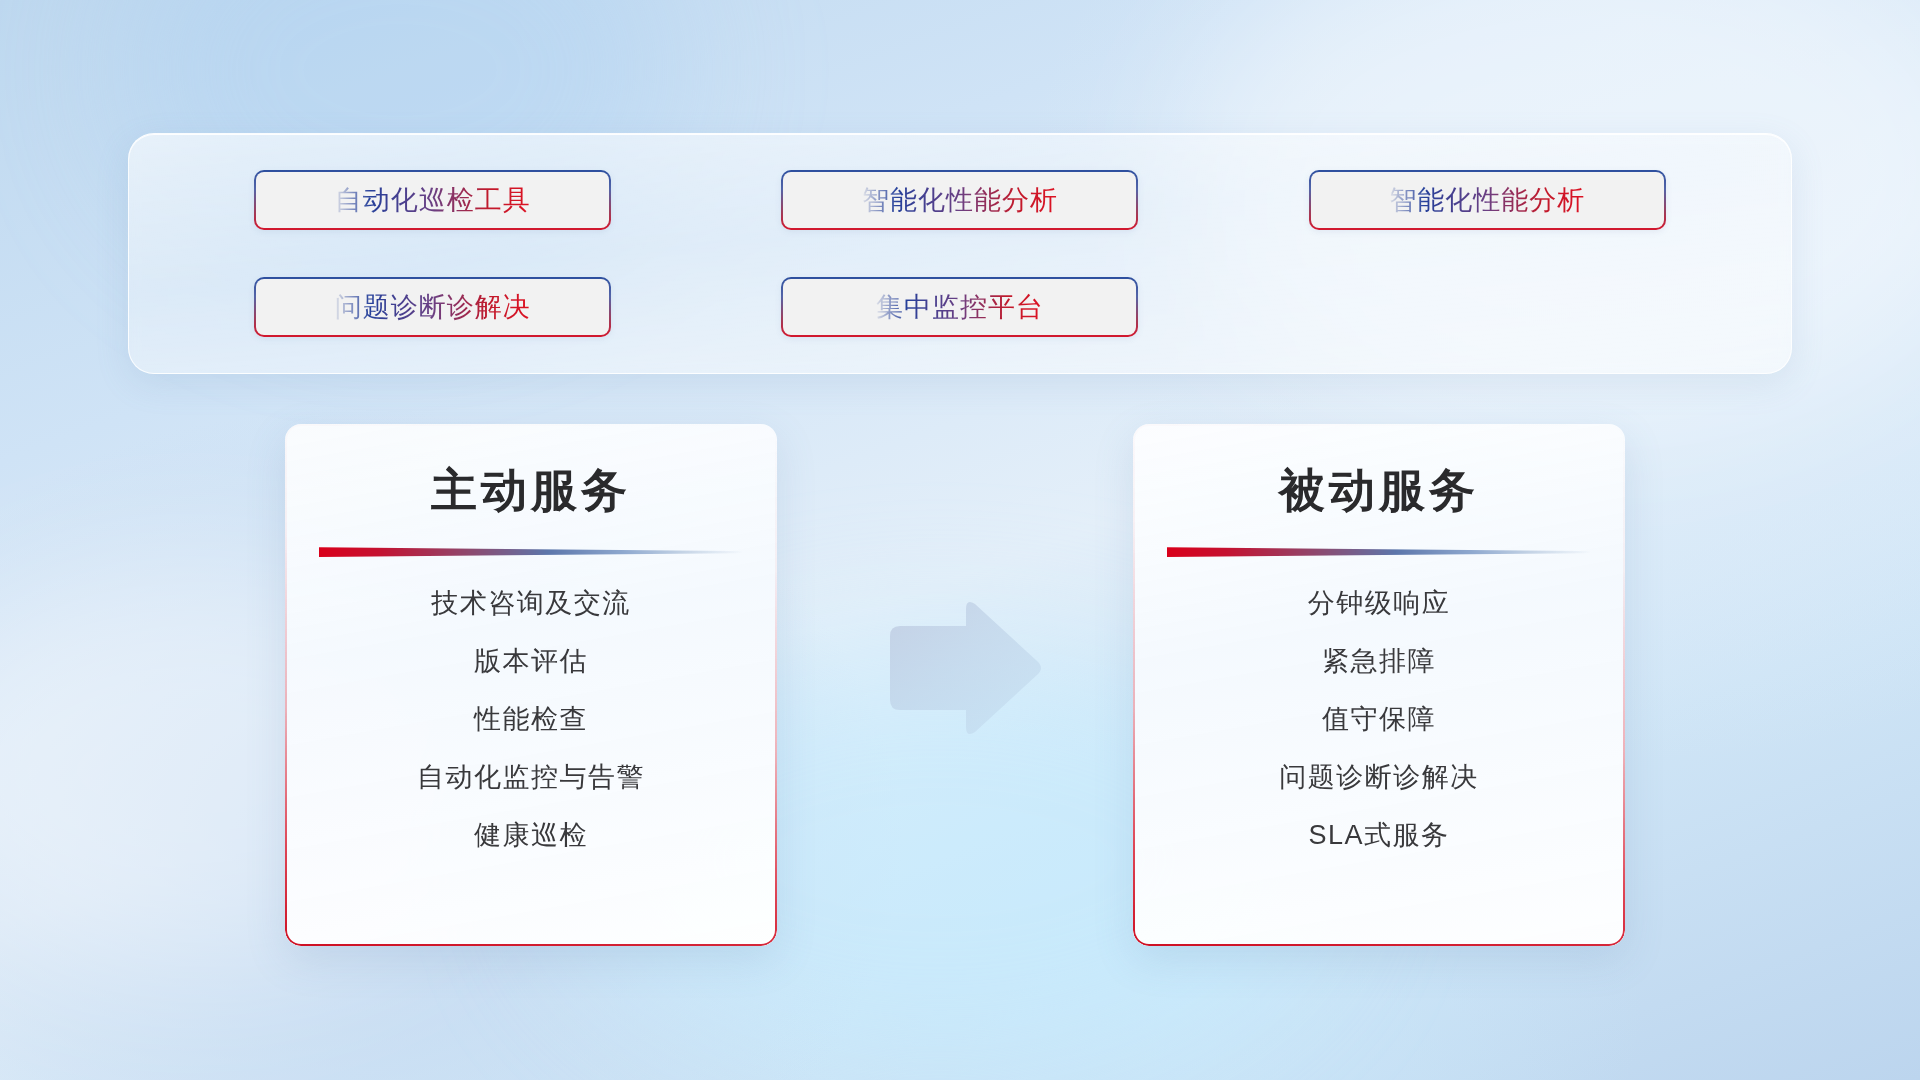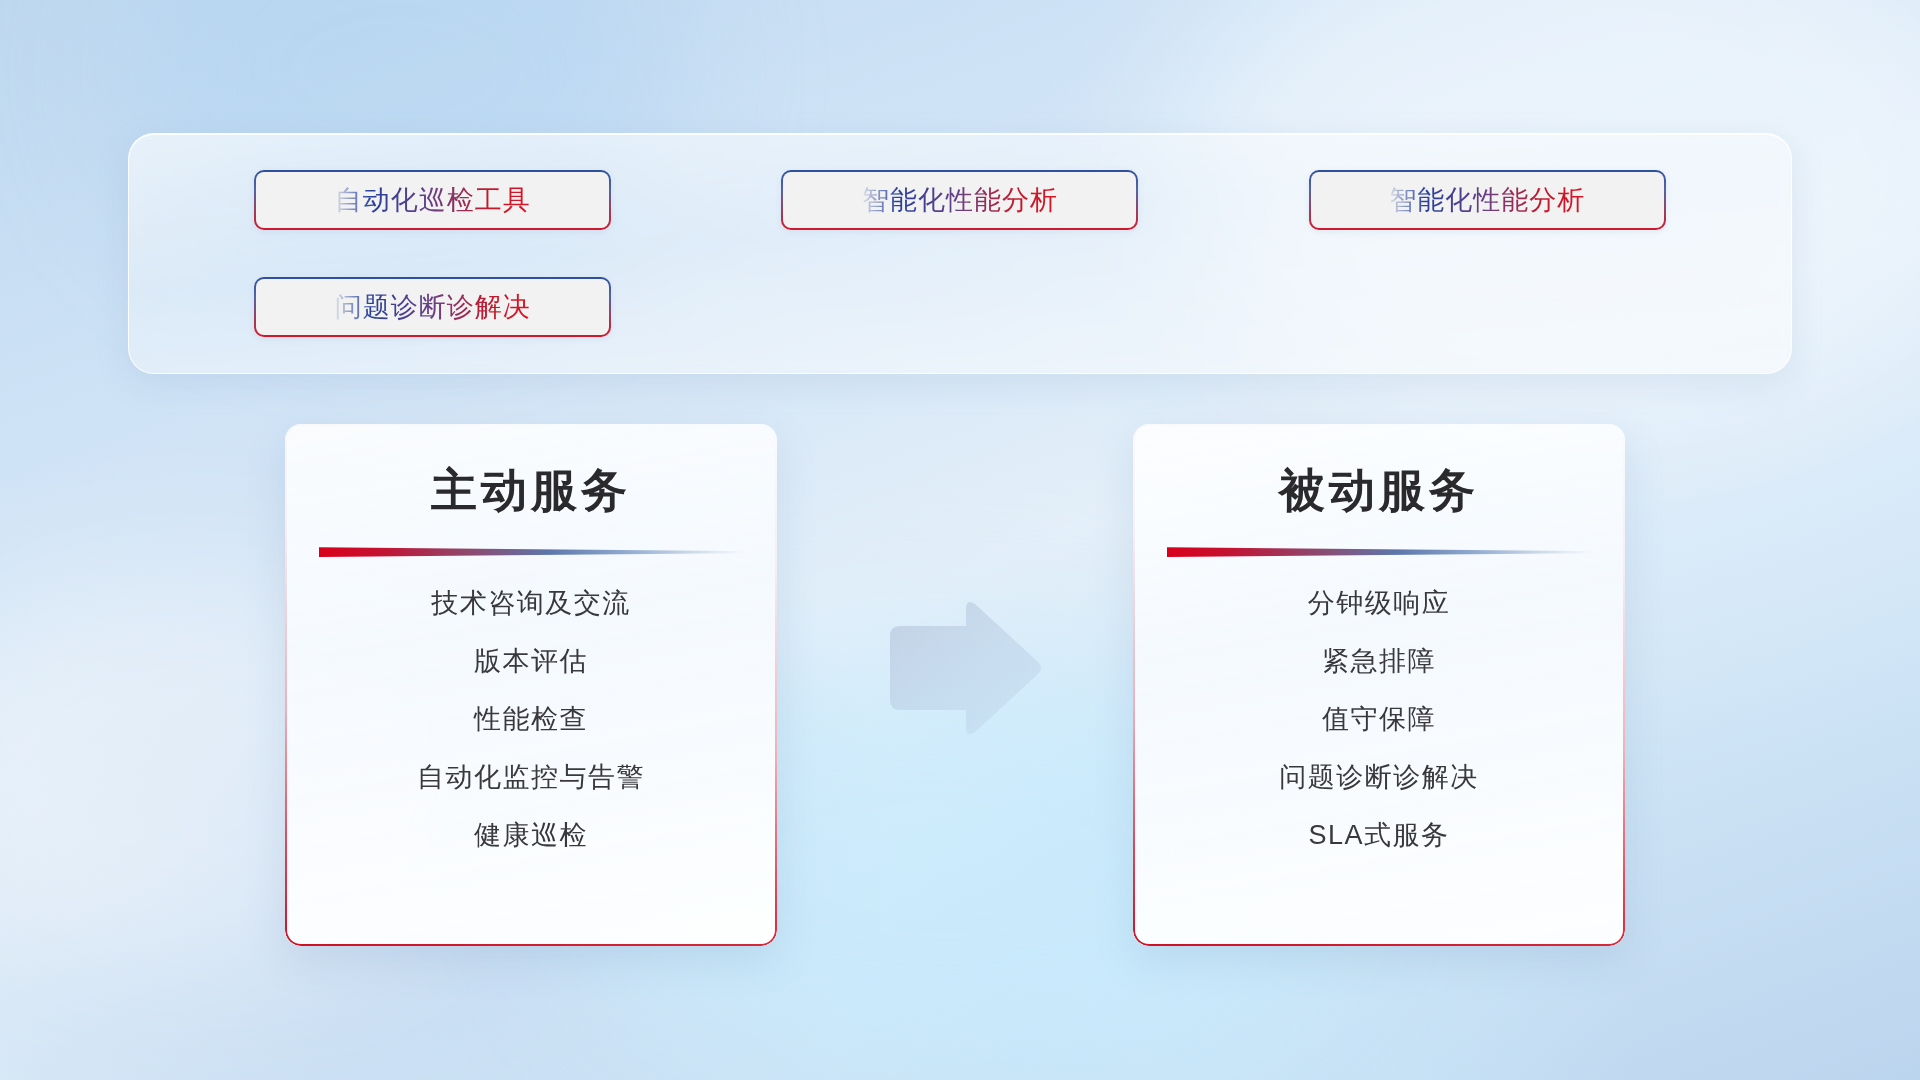--- a/index.html
+++ b/index.html
@@ -183,20 +183,23 @@
     </div>
     <div class="tag">
       <span class="tag-label">智能化性能分析</span>
     </div>
     <div class="tag">
       <span class="tag-label">智能化性能分析</span>
     </div>
     <div class="tag">
       <span class="tag-label">问题诊断诊解决</span>
     </div>
+    <div class="tag">
+      <span class="tag-label">集中监控平台</span>
+    </div>
 
   </div>
 
   <div class="card" id="card-proactive">
     <div class="card-title">主动服务</div>
     <div class="divider">
         <i></i>
       </div>
     <ul class="card-list">
       <li>技术咨询及交流</li>

